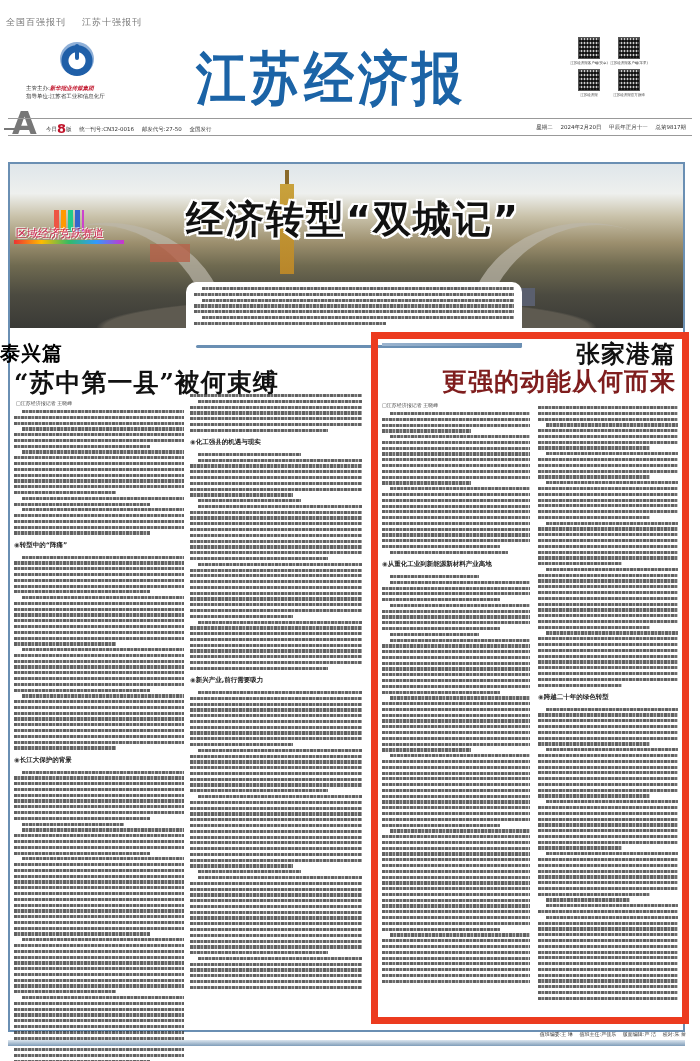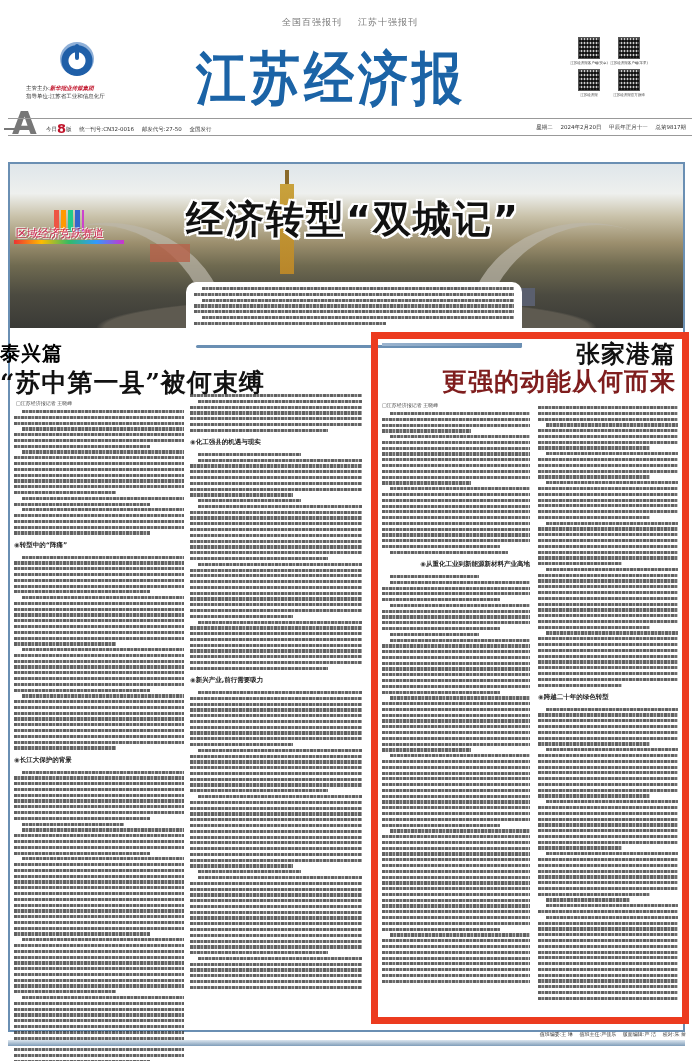--- a/index.html
+++ b/index.html
@@ -1,20 +1,20 @@
 <!DOCTYPE html>
 <html><head>
   <meta charset="utf-8">
   <style>
     * { box-sizing: border-box; margin: 0; padding: 0; }
     html, body { width: 700px; height: 1061px; background: #ffffff; overflow: hidden; }
     body { position: relative; font-family: "DejaVu Serif", serif; color: #222; }
 
     
-    .tagline { position: absolute; top: 16px; left: 0; width: 700px; text-align: center; font-size: 9px; color: #777; font-family: "DejaVu Sans", sans-serif; letter-spacing: 1px; }
+    .tagline { position: absolute; top: 16px; left: 0; width: 700px; font-size: 9px; color: #777; font-family: "DejaVu Sans", sans-serif; letter-spacing: 1px; }
     .tagline span { margin: 0 6px; }
     .logo { position: absolute; left: 60px; top: 42px; width: 34px; height: 34px; border-radius: 50%; background: radial-gradient(circle at 50% 55%, #fff 0 8px, #1f5fa8 9px 15px, #8fb0d8 16px 17px); }
     .logo::after { content: ""; position: absolute; left: 15px; top: 2px; width: 4px; height: 16px; background: #1f5fa8; border-radius: 2px; }
     .sponsor { position: absolute; left: 26px; top: 84px; font-size: 5.5px; line-height: 8px; color: #333; font-family: "DejaVu Sans", sans-serif; white-space: nowrap; }
     .sponsor .red { color: #c0132a; font-weight: bold; font-style: italic; }
     .paper-title { position: absolute; left: 196px; top: 40px; font-size: 50px; font-weight: bold; color: #1b63a6; letter-spacing: 4px; font-family: "DejaVu Serif", serif; transform: scaleY(1.15); transform-origin: top left; }
     .qr-grid { position: absolute; left: 574px; top: 37px; width: 70px; display: grid; grid-template-columns: 30px 30px; column-gap: 10px; row-gap: 4px; }
     .qr { display: flex; flex-direction: column; align-items: center; }
     .qr-box { width: 22px; height: 22px; background:
       repeating-linear-gradient(0deg, #333 0 2px, #ddd 2px 4px),
@@ -61,21 +61,21 @@
 
     
     .lines { display: flex; flex-direction: column; gap: 2.6px; }
     .ln { height: 3.2px; background: repeating-linear-gradient(90deg, #3a3a3a 0 3px, #8a8a8a 3px 4px, #4a4a4a 4px 6px, #bbb 6px 7px); opacity: .8; }
     .ln.indent { margin-left: 8px; }
     .ln.short { width: 60%; }
     .ln.mid { width: 80%; }
 
     
     .sec-label-left { position: absolute; left: 0; top: 340px; font-size: 20px; font-weight: bold; color: #000000; font-family: "DejaVu Sans", sans-serif; letter-spacing: 1px; }
-    .sec-title-left { position: absolute; left: 0; top: 366px; font-size: 25px; font-weight: bold; color: #111; letter-spacing: 1px; white-space: nowrap; }
+    .sec-title-left { position: absolute; left: 14px; top: 366px; font-size: 25px; font-weight: bold; color: #111; letter-spacing: 1px; white-space: nowrap; }
     .byline { font-size: 5px; color: #444; font-family: "DejaVu Sans", sans-serif; position: absolute; white-space: nowrap; }
 
     .col { position: absolute; }
     .subhead { font-size: 6.5px; font-weight: bold; color: #222; font-family: "DejaVu Sans", sans-serif; margin: 6px 0; white-space: nowrap; }
     .subhead::before { content: "\25C9 "; color: #444; }
 
     
     .highlight { position: absolute; left: 371px; top: 332px; width: 318px; height: 692px; border: 7px solid #ec3b1f; }
 
     .sec-label-right { position: absolute; right: 24px; top: 338px; font-size: 24px; font-weight: bold; color: #111; font-family: "DejaVu Sans", sans-serif; letter-spacing: 1px; }
@@ -423,21 +423,21 @@
       <div class="ln"></div>
       <div class="ln"></div>
       <div class="ln"></div>
       <div class="ln"></div>
       <div class="ln"></div>
       <div class="ln"></div>
       <div class="ln"></div>
       <div class="ln mid"></div>
     <div class="ln indent mid"></div>
   </div>
-  <div class="subhead" style="text-align:right;">从重化工业到新能源新材料产业高地</div>
+  <div class="subhead" style="text-align:left;">从重化工业到新能源新材料产业高地</div>
   <div class="lines">
     <div class="ln indent short"></div>
       <div class="ln indent"></div>
       <div class="ln"></div>
       <div class="ln"></div>
       <div class="ln mid"></div>
     <div class="ln indent"></div>
       <div class="ln"></div>
       <div class="ln"></div>
       <div class="ln"></div>

